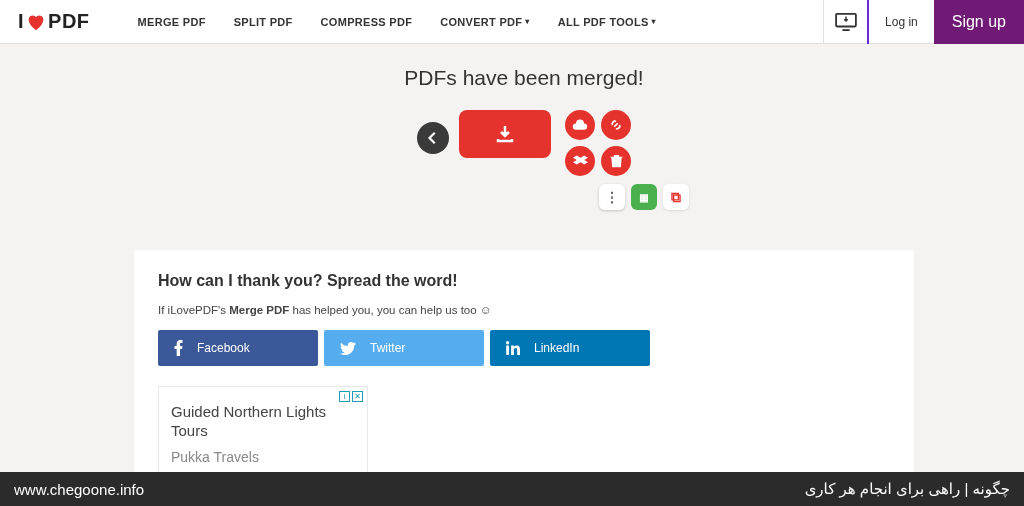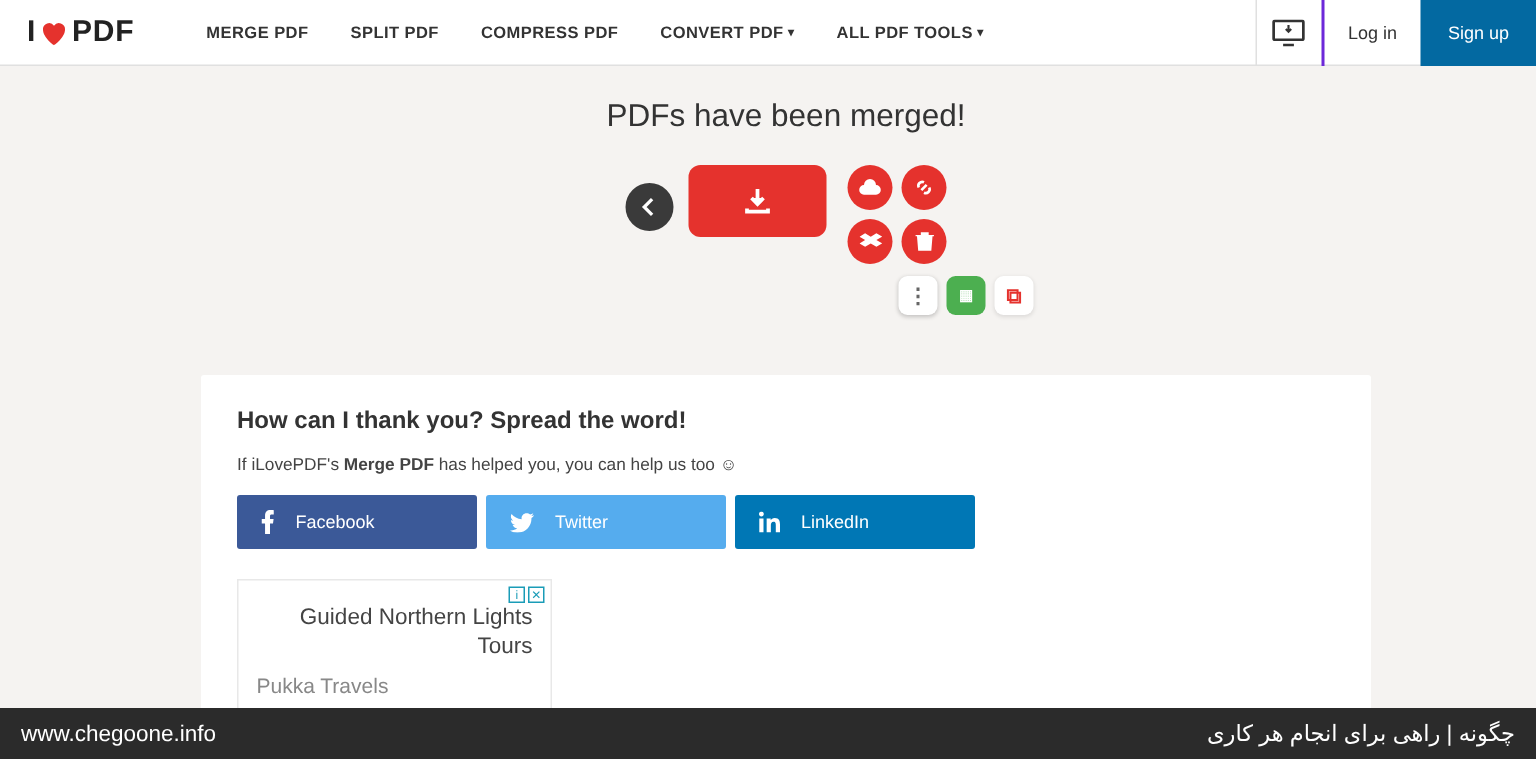--- a/index.html
+++ b/index.html
@@ -6,21 +6,21 @@
 body { font-family: -apple-system, BlinkMacSystemFont, "Segoe UI", Arial, sans-serif; background: #f5f3f1; width: 1024px; height: 506px; overflow: hidden; position: relative; }
 .header { background: #fff; height: 44px; display: flex; align-items: center; border-bottom: 1px solid #e0e0e0; }
 .logo { display: flex; align-items: center; padding: 0 18px; font-weight: 700; font-size: 20px; letter-spacing: 0.5px; color: #222; }
 .logo svg { margin: 0 2px; }
 .nav { display: flex; gap: 28px; margin-left: 30px; }
 .nav-item { font-size: 11px; font-weight: 600; color: #333; letter-spacing: 0.3px; cursor: pointer; display: flex; align-items: center; gap: 3px; }
 .caret { font-size: 8px; }
 .header-right { margin-left: auto; display: flex; align-items: center; height: 100%; }
 .dl-box { width: 44px; height: 44px; display: flex; align-items: center; justify-content: center; border-left: 1px solid #e0e0e0; cursor: pointer; }
 .login { height: 44px; padding: 0 16px; display: flex; align-items: center; font-size: 12px; color: #333; border-left: 2px solid #6d28d9; cursor: pointer; }
-.signup { height: 44px; padding: 0 18px; display: flex; align-items: center; font-size: 12px; color: #fff; background: #0369a1; font-weight: 500; cursor: pointer; }
+.signup { height: 44px; padding: 0 18px; display: flex; align-items: center; font-size: 16px; color: #fff; background: #701a75; font-weight: 500; cursor: pointer; }
 
 .main { text-align: center; padding-top: 22px; margin-left: 24px; }
 .title { font-size: 21px; font-weight: 400; color: #333; margin-bottom: 20px; }
 .action-row { display: flex; justify-content: center; align-items: flex-start; gap: 10px; }
 .back-btn { width: 32px; height: 32px; border-radius: 50%; background: #3a3a3a; display: flex; align-items: center; justify-content: center; margin-top: 12px; cursor: pointer; }
 .download-btn { background: #e5322d; color: #fff; font-size: 22px; font-weight: 400; padding: 14px 36px; border-radius: 8px; display: flex; align-items: center; gap: 12px; cursor: pointer; }
 .side-btns { display: flex; flex-direction: column; gap: 6px; margin-left: 4px; }
 .side-row { display: flex; gap: 6px; }
 .circle-btn { width: 30px; height: 30px; border-radius: 50%; background: #e5322d; display: flex; align-items: center; justify-content: center; cursor: pointer; }
 
@@ -34,21 +34,21 @@
 .card-text strong { font-weight: 700; }
 .share-btns { display: flex; flex-wrap: wrap; gap: 6px; }
 .share-btn { display: flex; align-items: center; gap: 14px; padding: 10px 16px; color: #fff; font-size: 12px; border-radius: 2px; cursor: pointer; width: 160px; }
 .fb { background: #3b5998; }
 .tw { background: #55acee; }
 .li { background: #0077b5; }
 
 .ad-box { width: 210px; border: 1px solid #e8e8e8; padding: 10px 12px 14px; position: relative; }
 .ad-badge { position: absolute; top: 4px; right: 4px; display: flex; gap: 2px; }
 .ad-badge span { width: 11px; height: 11px; font-size: 8px; display: flex; align-items: center; justify-content: center; color: #1a9cb7; border: 1px solid #1a9cb7; }
-.ad-title { font-size: 15px; font-weight: 400; color: #444; line-height: 1.25; margin-bottom: 8px; margin-top: 6px; text-align: right; }
+.ad-title { font-size: 15px; font-weight: 400; color: #444; line-height: 1.25; margin-bottom: 8px; margin-top: 6px; }
 .ad-desc { font-size: 10px; color: #888; line-height: 1.4; margin-bottom: 8px; }
 .ad-brand { font-size: 14px; color: #888; margin-bottom: 10px; }
 .ad-cta { background: #ec6e66; color: #fff; text-align: center; padding: 8px; font-size: 12px; border-radius: 4px; cursor: pointer; }
 
 .footer { position: absolute; bottom: 0; left: 0; right: 0; height: 34px; background: #2b2b2b; color: #fff; display: flex; align-items: center; padding: 0 14px; font-size: 15px; justify-content: space-between; }
 .footer-right { direction: rtl; text-align: center; }
 </style>
 </head>
 <body>
 

